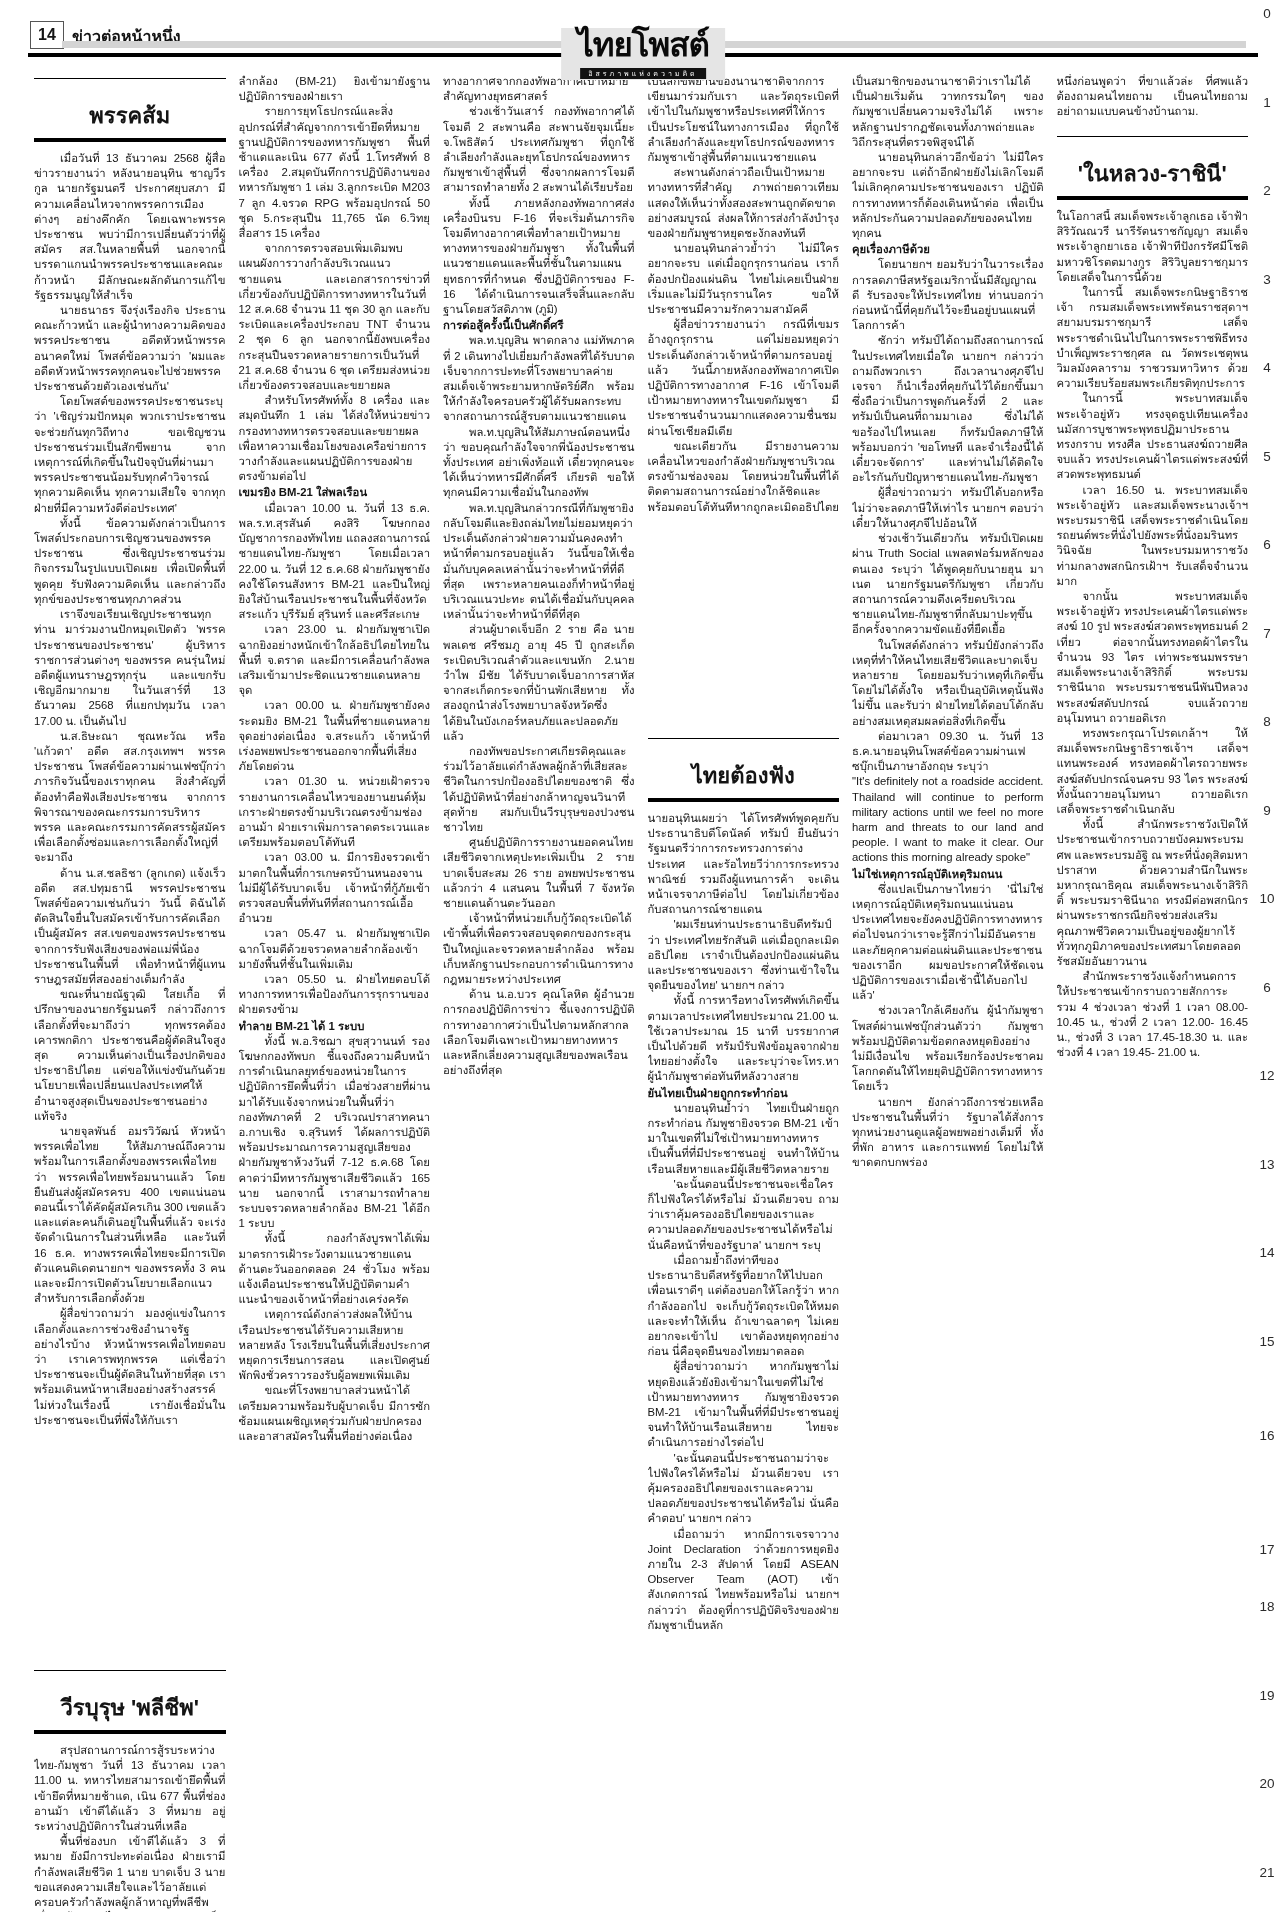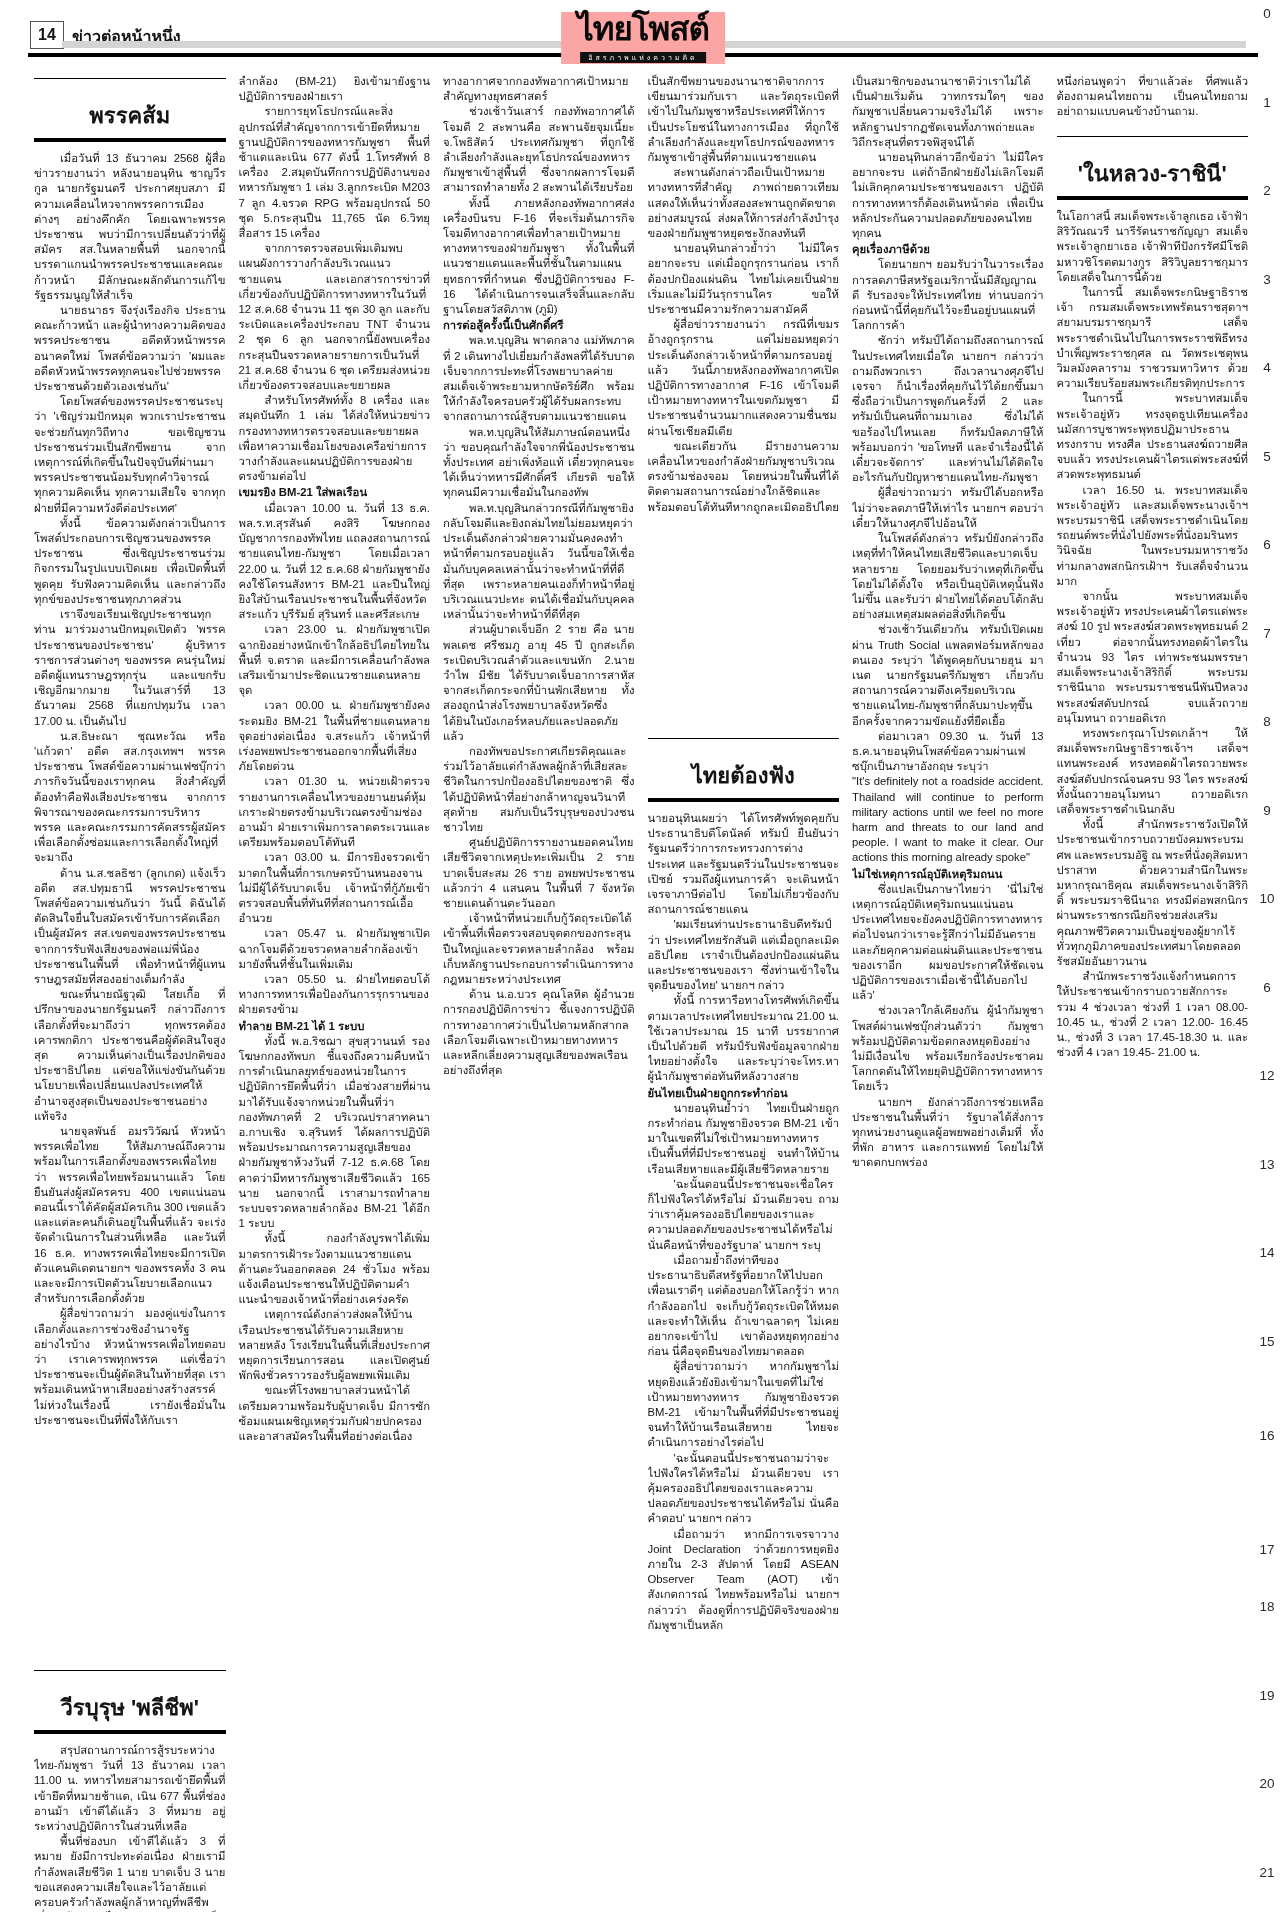--- a/index.html
+++ b/index.html
@@ -11,22 +11,22 @@
   }
   
   .hdr-graybar{position:absolute;left:62px;right:40px;top:41px;height:7px;background:#d4d4d4;}
   .pagenum-box{
     position:absolute;left:30px;top:21px;width:32px;height:26px;
     border:1.5px solid #555;background:#fff;
     font-size:16px;font-weight:bold;text-align:center;line-height:26px;
   }
   .section-label{position:absolute;left:72px;top:24px;font-size:16px;font-weight:bold;}
   .masthead{
-    position:absolute;left:50%;top:12px;transform:translateX(-50%);
-    background:#fca5a5;padding:0 16px;text-align:center;z-index:2;
+    position:absolute;left:50%;top:28px;transform:translateX(-50%);
+    background:#e5e5e5;padding:0 16px;text-align:center;z-index:2;
   }
   .masthead-title{font-size:33px;font-weight:bold;letter-spacing:-1px;line-height:34px;color:#0a0a0a;}
   .masthead-tagline{
     display:inline-block;background:#111;color:#fff;font-size:7px;line-height:9px;
     padding:1px 8px;letter-spacing:3px;margin-top:0px;
   }
   .hdr-rule{position:absolute;left:28px;right:28px;top:53px;height:3.5px;background:#000;}
   
   #columns{
     position:absolute;left:34px;top:62px;width:1214px;height:1850px;
@@ -129,42 +129,42 @@
     <div class="col">
       <div class="flow" style="height: 660px;">
         <p class="body cont">เป็นสักขีพยานของนานาชาติจากการเขียนมาร่วมกับเรา และวัตถุระเบิดที่เข้าไปในกัมพูชาหรือประเทศที่ให้การเป็นประโยชน์ในทางการเมือง ที่ถูกใช้ลำเลียงกำลังและยุทโธปกรณ์ของทหารกัมพูชาเข้าสู่พื้นที่ตามแนวชายแดน</p>
         <p class="body">สะพานดังกล่าวถือเป็นเป้าหมายทางทหารที่สำคัญ ภาพถ่ายดาวเทียมแสดงให้เห็นว่าทั้งสองสะพานถูกตัดขาดอย่างสมบูรณ์ ส่งผลให้การส่งกำลังบำรุงของฝ่ายกัมพูชาหยุดชะงักลงทันที</p>
         <p class="body">นายอนุทินกล่าวย้ำว่า ไม่มีใครอยากจะรบ แต่เมื่อถูกรุกรานก่อน เราก็ต้องปกป้องแผ่นดิน ไทยไม่เคยเป็นฝ่ายเริ่มและไม่มีวันรุกรานใคร ขอให้ประชาชนมีความรักความสามัคคี</p>
         <p class="body">ผู้สื่อข่าวรายงานว่า กรณีที่เขมรอ้างถูกรุกราน แต่ไม่ยอมหยุดว่า ประเด็นดังกล่าวเจ้าหน้าที่ตามกรอบอยู่แล้ว วันนี้ภายหลังกองทัพอากาศเปิดปฏิบัติการทางอากาศ F-16 เข้าโจมตีเป้าหมายทางทหารในเขตกัมพูชา มีประชาชนจำนวนมากแสดงความชื่นชมผ่านโซเชียลมีเดีย</p>
         <p class="body">ขณะเดียวกัน มีรายงานความเคลื่อนไหวของกำลังฝ่ายกัมพูชาบริเวณตรงข้ามช่องจอม โดยหน่วยในพื้นที่ได้ติดตามสถานการณ์อย่างใกล้ชิดและพร้อมตอบโต้ทันทีหากถูกละเมิดอธิปไตย</p>
       </div>
       <div class="headline">ไทยต้องฟัง</div>
       <div class="flow grow">
-        <p class="body cont">นายอนุทินเผยว่า ได้โทรศัพท์พูดคุยกับประธานาธิบดีโดนัลด์ ทรัมป์ ยืนยันว่ารัฐมนตรีว่าการกระทรวงการต่างประเทศ และรัฐมนตรีว่นในประชาชนจะเปิชย์ รวมถึงผู้แทนการค้า จะเดินหน้าเจรจาภาษีต่อไป โดยไม่เกี่ยวข้องกับสถานการณ์ชายแดน</p>
+        <p class="body cont">นายอนุทินเผยว่า ได้โทรศัพท์พูดคุยกับประธานาธิบดีโดนัลด์ ทรัมป์ ยืนยันว่ารัฐมนตรีว่าการกระทรวงการต่างประเทศ และรัอไทยวีว่าการกระทรวงพาณิชย์ รวมถึงผู้แทนการค้า จะเดินหน้าเจรจาภาษีต่อไป โดยไม่เกี่ยวข้องกับสถานการณ์ชายแดน</p>
         <p class="body">'ผมเรียนท่านประธานาธิบดีทรัมป์ว่า ประเทศไทยรักสันติ แต่เมื่อถูกละเมิดอธิปไตย เราจำเป็นต้องปกป้องแผ่นดินและประชาชนของเรา ซึ่งท่านเข้าใจในจุดยืนของไทย' นายกฯ กล่าว</p>
         <p class="body">ทั้งนี้ การหารือทางโทรศัพท์เกิดขึ้นตามเวลาประเทศไทยประมาณ 21.00 น. ใช้เวลาประมาณ 15 นาที บรรยากาศเป็นไปด้วยดี ทรัมป์รับฟังข้อมูลจากฝ่ายไทยอย่างตั้งใจ และระบุว่าจะโทร.หาผู้นำกัมพูชาต่อทันทีหลังวางสาย</p>
         <p class="body subhead">ยันไทยเป็นฝ่ายถูกกระทำก่อน</p>
         <p class="body">นายอนุทินย้ำว่า ไทยเป็นฝ่ายถูกกระทำก่อน กัมพูชายิงจรวด BM-21 เข้ามาในเขตที่ไม่ใช่เป้าหมายทางทหาร เป็นพื้นที่ที่มีประชาชนอยู่ จนทำให้บ้านเรือนเสียหายและมีผู้เสียชีวิตหลายราย</p>
         <p class="body">'ฉะนั้นตอนนี้ประชาชนจะเชื่อใครก็ไปฟังใครได้หรือไม่ ม้วนเดียวจบ ถามว่าเราคุ้มครองอธิปไตยของเราและความปลอดภัยของประชาชนได้หรือไม่ นั่นคือหน้าที่ของรัฐบาล' นายกฯ ระบุ</p>
         <p class="body">เมื่อถามย้ำถึงท่าทีของประธานาธิบดีสหรัฐที่อยากให้ไปบอกเพื่อนเราดีๆ แต่ต้องบอกให้โลกรู้ว่า หากกำลังออกไป จะเก็บกู้วัตถุระเบิดให้หมด และจะทำให้เห็น ถ้าเขาฉลาดๆ ไม่เคยอยากจะเข้าไป เขาต้องหยุดทุกอย่างก่อน นี่คือจุดยืนของไทยมาตลอด</p>
         <p class="body">ผู้สื่อข่าวถามว่า หากกัมพูชาไม่หยุดยิงแล้วยังยิงเข้ามาในเขตที่ไม่ใช่เป้าหมายทางทหาร กัมพูชายิงจรวด BM-21 เข้ามาในพื้นที่ที่มีประชาชนอยู่ จนทำให้บ้านเรือนเสียหาย ไทยจะดำเนินการอย่างไรต่อไป</p>
         <p class="body">'ฉะนั้นตอนนี้ประชาชนถามว่าจะไปฟังใครได้หรือไม่ ม้วนเดียวจบ เราคุ้มครองอธิปไตยของเราและความปลอดภัยของประชาชนได้หรือไม่ นั่นคือคำตอบ' นายกฯ กล่าว</p>
         <p class="body">เมื่อถามว่า หากมีการเจรจาวาง Joint Declaration ว่าด้วยการหยุดยิงภายใน 2-3 สัปดาห์ โดยมี ASEAN Observer Team (AOT) เข้าสังเกตการณ์ ไทยพร้อมหรือไม่ นายกฯ กล่าวว่า ต้องดูที่การปฏิบัติจริงของฝ่ายกัมพูชาเป็นหลัก</p>
       </div>
     </div>
     <div class="col">
       <div class="flow grow">
         <p class="body cont">เป็นสมาชิกของนานาชาติว่าเราไม่ได้เป็นฝ่ายเริ่มต้น วาทกรรมใดๆ ของกัมพูชาเปลี่ยนความจริงไม่ได้ เพราะหลักฐานปรากฏชัดเจนทั้งภาพถ่ายและวิถีกระสุนที่ตรวจพิสูจน์ได้</p>
         <p class="body">นายอนุทินกล่าวอีกข้อว่า ไม่มีใครอยากจะรบ แต่ถ้าอีกฝ่ายยังไม่เลิกโจมตี ไม่เลิกคุกคามประชาชนของเรา ปฏิบัติการทางทหารก็ต้องเดินหน้าต่อ เพื่อเป็นหลักประกันความปลอดภัยของคนไทยทุกคน</p>
         <p class="body subhead">คุยเรื่องภาษีด้วย</p>
         <p class="body">โดยนายกฯ ยอมรับว่าในวาระเรื่องการลดภาษีสหรัฐอเมริกานั้นมีสัญญาณดี รับรองจะให้ประเทศไทย ท่านบอกว่าก่อนหน้านี้ที่คุยกันไว้จะยืนอยู่บนแผนที่โลกการค้า</p>
         <p class="body">ซักว่า ทรัมป์ได้ถามถึงสถานการณ์ในประเทศไทยเมื่อใด นายกฯ กล่าวว่า ถามถึงพวกเรา ถึงเวลานางศุภจีไปเจรจา ก็นำเรื่องที่คุยกันไว้ได้ยกขึ้นมา ซึ่งถือว่าเป็นการพูดกันครั้งที่ 2 และทรัมป์เป็นคนที่ถามมาเอง ซึ่งไม่ได้ขอร้องไปไหนเลย ก็ทรัมป์ลดภาษีให้ พร้อมบอกว่า 'ขอโทษที และจำเรื่องนี้ได้ เดี๋ยวจะจัดการ' และท่านไม่ได้ติดใจอะไรกันกับปัญหาชายแดนไทย-กัมพูชา</p>
         <p class="body">ผู้สื่อข่าวถามว่า ทรัมป์ได้บอกหรือไม่ว่าจะลดภาษีให้เท่าไร นายกฯ ตอบว่า เดี๋ยวให้นางศุภจีไปอ้อนให้</p>
+        <p class="body">ช่วงเช้าวันเดียวกัน ทรัมป์เปิดเผยผ่าน Truth Social แพลตฟอร์มหลักของตนเอง ระบุว่า ได้พูดคุยกับนายฮุน มาเนต นายกรัฐมนตรีกัมพูชา เกี่ยวกับสถานการณ์ความตึงเครียดบริเวณชายแดนไทย-กัมพูชาที่กลับมาปะทุขึ้นอีกครั้งจากความขัดแย้งที่ยืดเยื้อ</p>
         <p class="body">ในโพสต์ดังกล่าว ทรัมป์ยังกล่าวถึงเหตุที่ทำให้คนไทยเสียชีวิตและบาดเจ็บหลายราย โดยยอมรับว่าเหตุที่เกิดขึ้นโดยไม่ได้ตั้งใจ หรือเป็นอุบัติเหตุนั้นฟังไม่ขึ้น และรับว่า ฝ่ายไทยได้ตอบโต้กลับอย่างสมเหตุสมผลต่อสิ่งที่เกิดขึ้น</p>
-        <p class="body">ช่วงเช้าวันเดียวกัน ทรัมป์เปิดเผยผ่าน Truth Social แพลตฟอร์มหลักของตนเอง ระบุว่า ได้พูดคุยกับนายฮุน มาเนต นายกรัฐมนตรีกัมพูชา เกี่ยวกับสถานการณ์ความตึงเครียดบริเวณชายแดนไทย-กัมพูชาที่กลับมาปะทุขึ้นอีกครั้งจากความขัดแย้งที่ยืดเยื้อ</p>
         <p class="body">ต่อมาเวลา 09.30 น. วันที่ 13 ธ.ค.นายอนุทินโพสต์ข้อความผ่านเฟซบุ๊กเป็นภาษาอังกฤษ ระบุว่า</p>
         <p class="body cont">"It's definitely not a roadside accident. Thailand will continue to perform military actions until we feel no more harm and threats to our land and people. I want to make it clear. Our actions this morning already spoke"</p>
         <p class="body subhead">ไม่ใช่เหตุการณ์อุบัติเหตุริมถนน</p>
         <p class="body">ซึ่งแปลเป็นภาษาไทยว่า 'นี่ไม่ใช่เหตุการณ์อุบัติเหตุริมถนนแน่นอน ประเทศไทยจะยังคงปฏิบัติการทางทหารต่อไปจนกว่าเราจะรู้สึกว่าไม่มีอันตรายและภัยคุกคามต่อแผ่นดินและประชาชนของเราอีก ผมขอประกาศให้ชัดเจน ปฏิบัติการของเราเมื่อเช้านี้ได้บอกไปแล้ว'</p>
         <p class="body">ช่วงเวลาใกล้เคียงกัน ผู้นำกัมพูชาโพสต์ผ่านเฟซบุ๊กส่วนตัวว่า กัมพูชาพร้อมปฏิบัติตามข้อตกลงหยุดยิงอย่างไม่มีเงื่อนไข พร้อมเรียกร้องประชาคมโลกกดดันให้ไทยยุติปฏิบัติการทางทหารโดยเร็ว</p>
         <p class="body">นายกฯ ยังกล่าวถึงการช่วยเหลือประชาชนในพื้นที่ว่า รัฐบาลได้สั่งการทุกหน่วยงานดูแลผู้อพยพอย่างเต็มที่ ทั้งที่พัก อาหาร และการแพทย์ โดยไม่ให้ขาดตกบกพร่อง</p>
       </div>
     </div>
     <div class="col">
       <div class="flow" style="height: 58px;">

